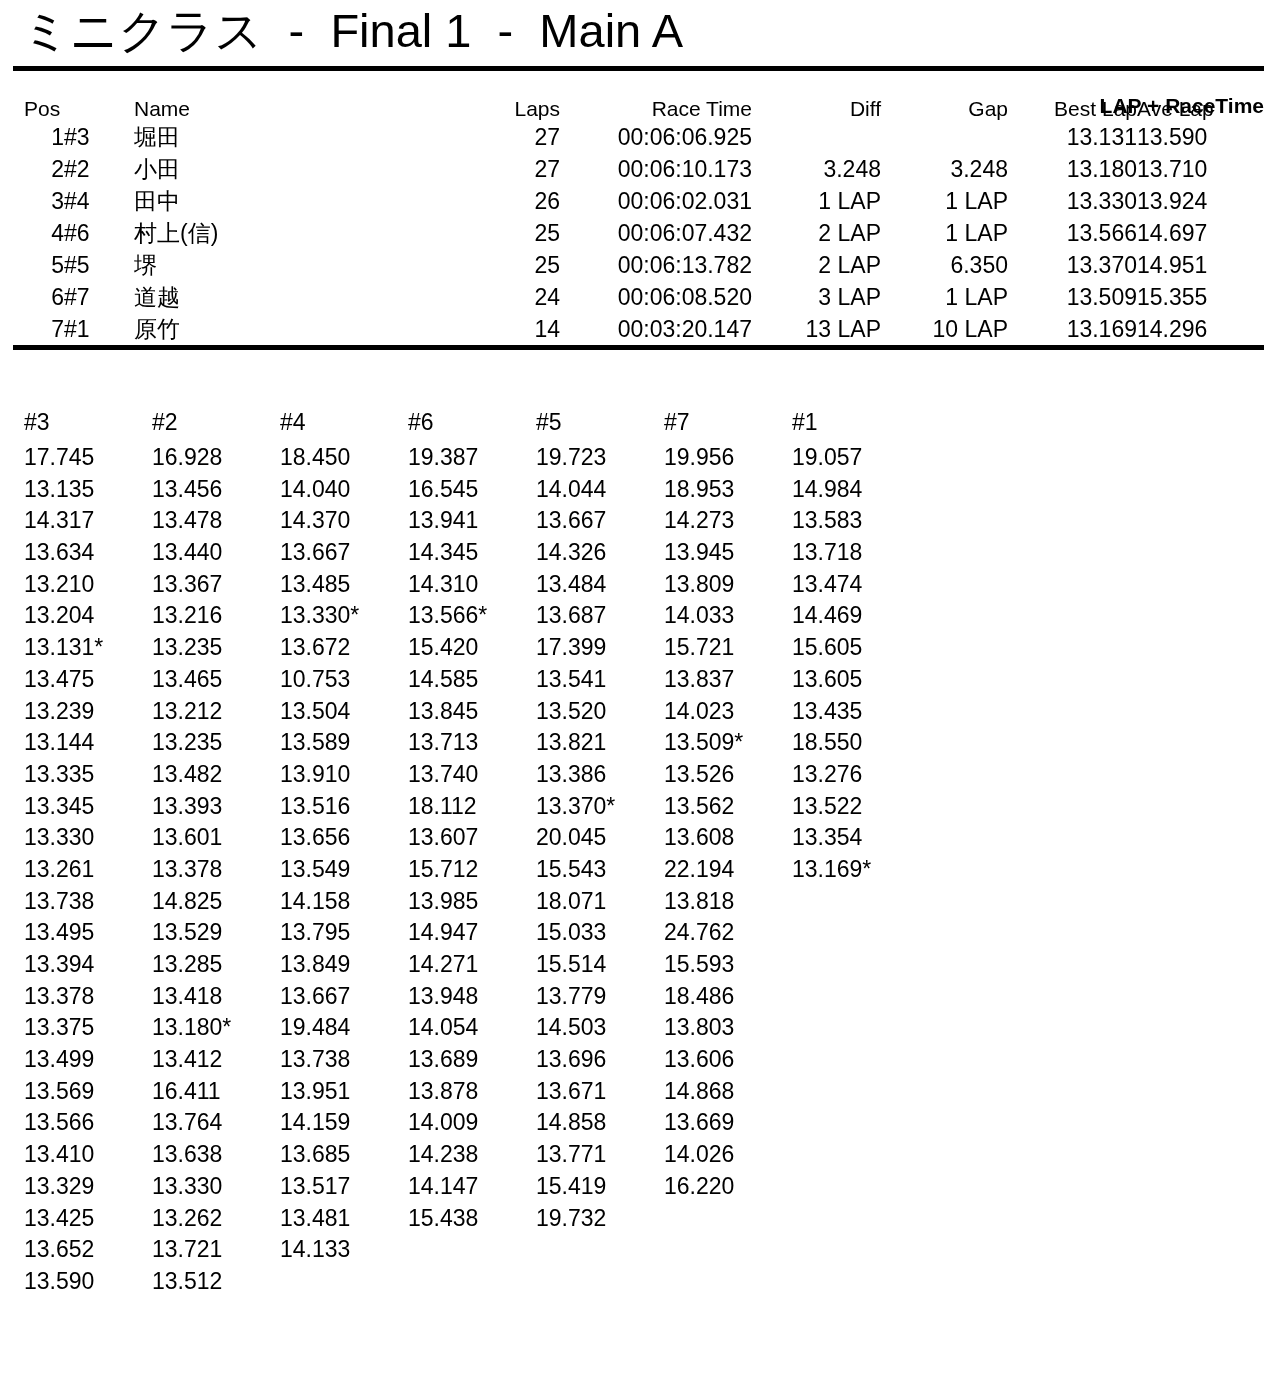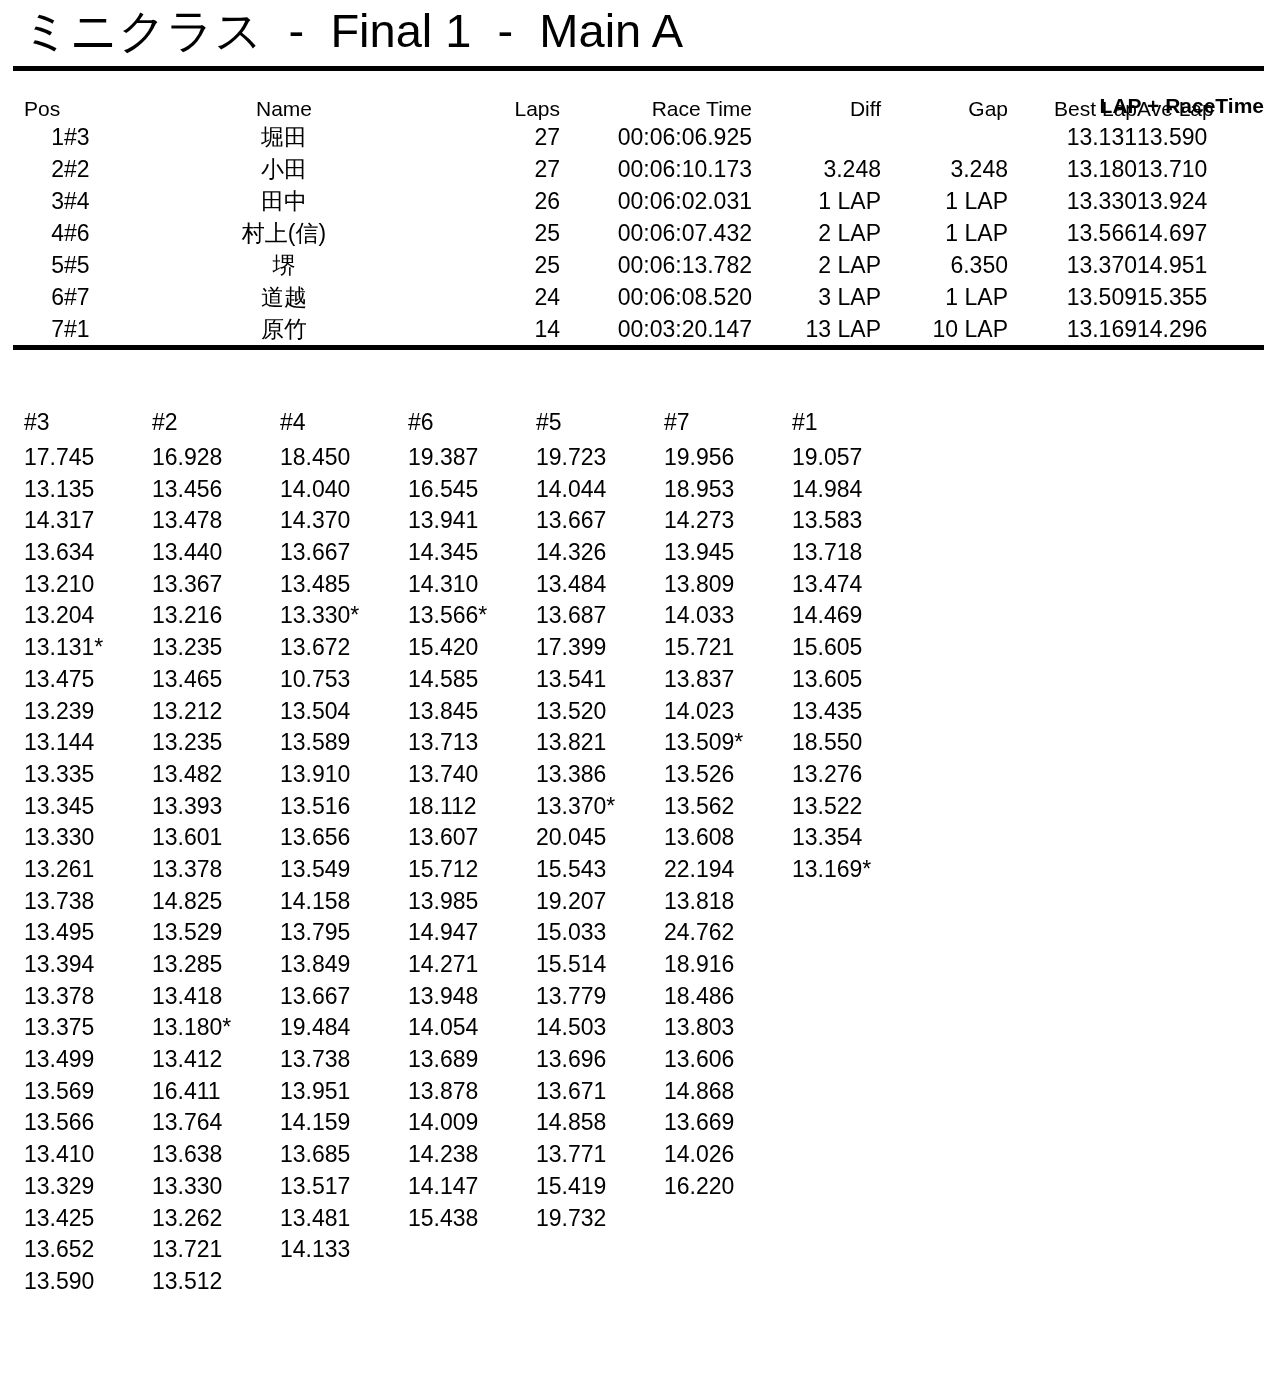--- a/index.html
+++ b/index.html
@@ -23,21 +23,21 @@
   table.results { border-collapse:collapse; table-layout:fixed; margin:22px 0 0 24px; }
   table.results th, table.results td {
     font-weight:normal; font-size:23px; padding:0;
     white-space:nowrap; overflow:visible;
   }
   table.results thead th { font-size:21px; height:28px; vertical-align:bottom; }
   table.results tbody td { height:32px; vertical-align:middle; }
   .c-pos  { width:40px;  text-align:right; padding-right:8px; }
   th.c-pos { text-align:left; }
   .c-car  { width:70px;  text-align:left; padding-left:32px; }
-  .c-name { width:300px; text-align:center; padding-left:26px; }
+  .c-name { width:300px; text-align:left; padding-left:26px; }
   td.c-name { font-size:28px; }
   .c-laps { width:126px; text-align:right; }
   .c-time { width:192px; text-align:right; }
   .c-diff { width:129px; text-align:right; }
   .c-gap  { width:127px; text-align:right; }
   .c-best { width:129px; text-align:right;margin-top:28px; }
   .c-ave  { width:127px; text-align:left; }
 
   
   .lap-chart { display:flex; margin:58px 0 0 24px; }
@@ -297,21 +297,21 @@
           <div class="lap-cell">13.484</div>
           <div class="lap-cell">13.687</div>
           <div class="lap-cell">17.399</div>
           <div class="lap-cell">13.541</div>
           <div class="lap-cell">13.520</div>
           <div class="lap-cell">13.821</div>
           <div class="lap-cell">13.386</div>
           <div class="lap-cell">13.370*</div>
           <div class="lap-cell">20.045</div>
           <div class="lap-cell">15.543</div>
-          <div class="lap-cell">19.207</div>
+          <div class="lap-cell">18.071</div>
           <div class="lap-cell">15.033</div>
           <div class="lap-cell">15.514</div>
           <div class="lap-cell">13.779</div>
           <div class="lap-cell">14.503</div>
           <div class="lap-cell">13.696</div>
           <div class="lap-cell">13.671</div>
           <div class="lap-cell">14.858</div>
           <div class="lap-cell">13.771</div>
           <div class="lap-cell">15.419</div>
           <div class="lap-cell">19.732</div>
@@ -330,21 +330,21 @@
           <div class="lap-cell">15.721</div>
           <div class="lap-cell">13.837</div>
           <div class="lap-cell">14.023</div>
           <div class="lap-cell">13.509*</div>
           <div class="lap-cell">13.526</div>
           <div class="lap-cell">13.562</div>
           <div class="lap-cell">13.608</div>
           <div class="lap-cell">22.194</div>
           <div class="lap-cell">13.818</div>
           <div class="lap-cell">24.762</div>
-          <div class="lap-cell">18.916</div>
+          <div class="lap-cell">15.593</div>
           <div class="lap-cell">18.486</div>
           <div class="lap-cell">13.803</div>
           <div class="lap-cell">13.606</div>
           <div class="lap-cell">14.868</div>
           <div class="lap-cell">13.669</div>
           <div class="lap-cell">14.026</div>
           <div class="lap-cell">16.220</div>
         </div>
   </div>
 

